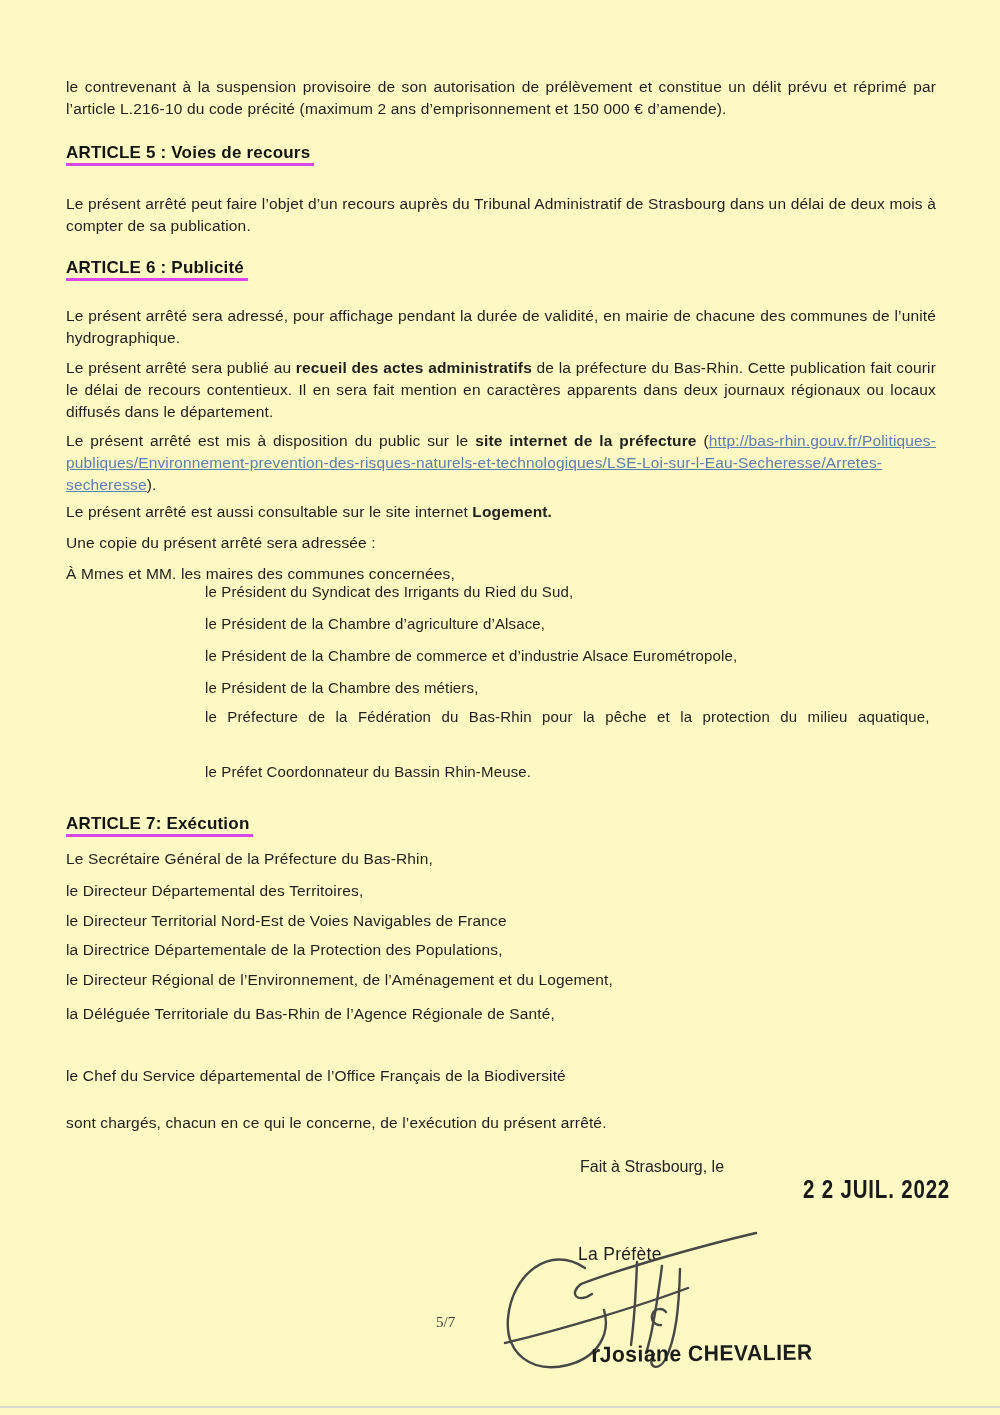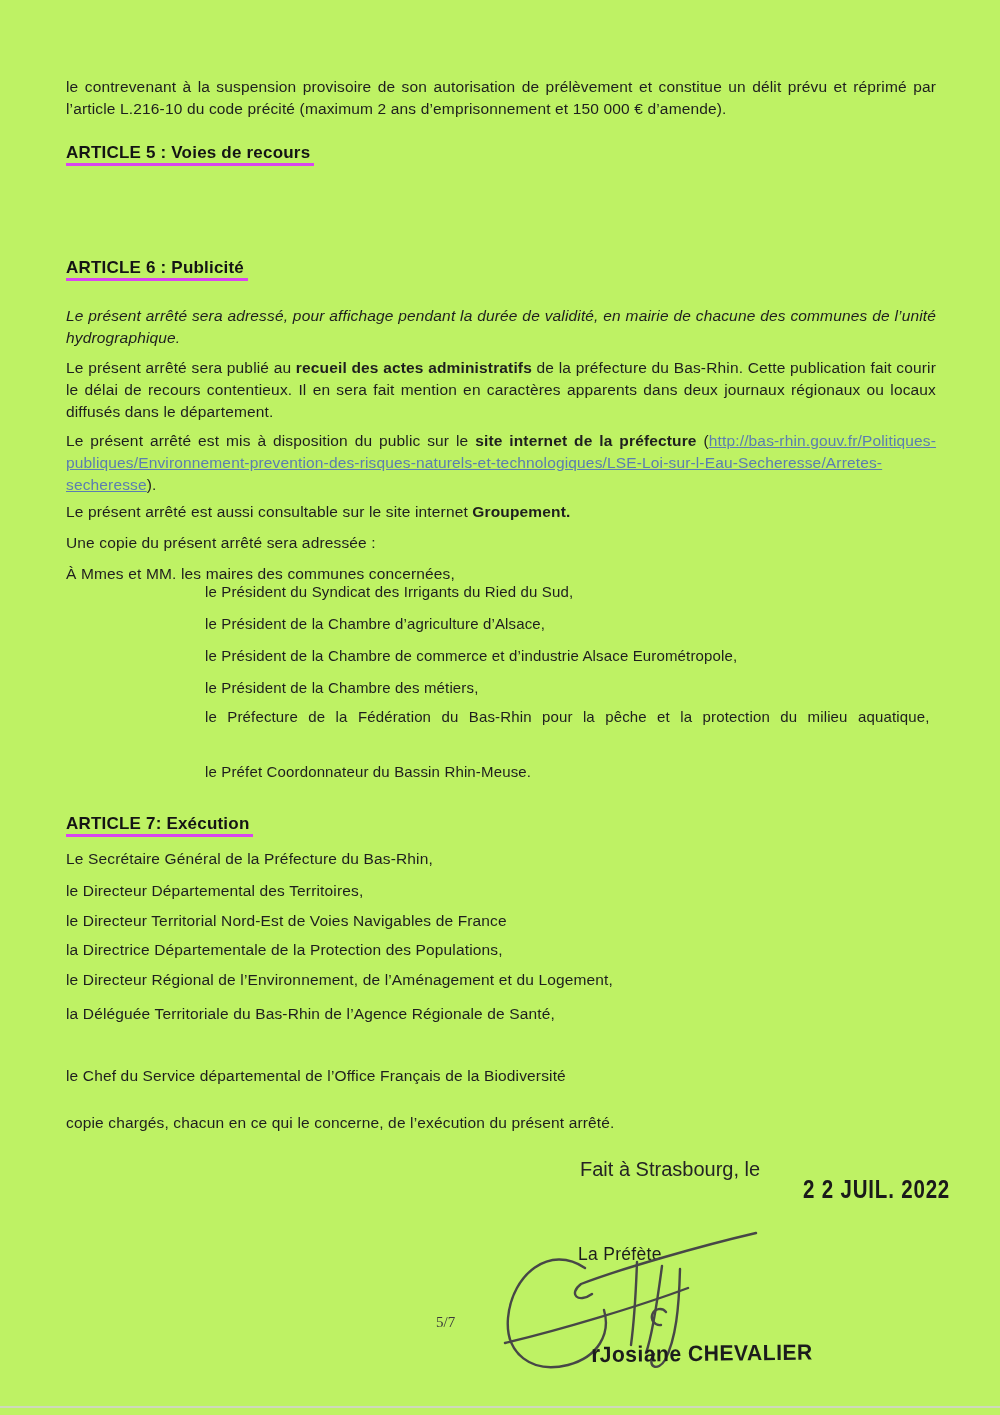--- a/index.html
+++ b/index.html
@@ -1,33 +1,33 @@
 <!DOCTYPE html>
 <html lang="fr"><head>
 <meta charset="utf-8">
 <style>
   html,body { margin:0; padding:0; background:#ffffff; }
   .page {
-    position:relative; width:1000px; height:1415px; background:#bef264;
+    position:relative; width:1000px; height:1415px; background:#fef9c3;
     font-family:"Liberation Sans", sans-serif; color:#1e1e1e; overflow:hidden;
   }
   .txt {
     position:absolute; left:66px; width:870px; text-align:justify;
     font-size:15.5px; line-height:22px; letter-spacing:0.15px; color:#1e1e1e;
   }
   .hdr { position:absolute; left:66px; font-size:17px; font-weight:bold; color:#141414; letter-spacing:0.2px; }
   .hdr .u { border-bottom:3px solid #d946ef; padding-bottom:1px; padding-right:4px; }
   .bd { font-weight:bold; }
   .recipient {
     position:absolute; left:205px; width:731px; text-align:justify;
     font-size:15px; line-height:22px; letter-spacing:0.15px;
   }
   .recipient.long { word-spacing:6px; }
   .link { color:#5b7db1; text-decoration:underline; cursor:pointer; }
-  .fait { position:absolute; left:580px; top:1158px; font-size:20px; color:#242424; }
+  .fait { position:absolute; left:580px; top:1158px; font-size:16px; color:#242424; }
   .date-stamp {
     position:absolute; left:803px; top:1174px; font-size:25px; font-weight:bold;
     color:#1a1a1a; letter-spacing:1px; transform:scaleX(0.82) scaleY(1.05);
     transform-origin:left top; white-space:nowrap;
   }
   .prefete { position:absolute; left:578px; top:1244px; font-size:17.5px; color:#1d1d1d; letter-spacing:0.3px; }
   .sig-svg { position:absolute; left:488px; top:1226px; pointer-events:none; }
   .name-stamp {
     position:absolute; left:591px; top:1340px; font-size:22px; font-weight:bold;
     color:#1c1c1c; letter-spacing:0.5px; transform:scaleX(0.96) rotate(-0.6deg);
@@ -40,32 +40,33 @@
 </head>
 <body>
 
 <div class="page">
 
   <p class="txt" style="top:60px;">le contrevenant à la suspension provisoire de son autorisation de prélèvement et constitue un délit prévu et réprimé par l’article L.216-10 du code précité (maximum 2 ans d’emprisonnement et 150 000 € d’amende).</p>
 
   <h2 class="hdr" style="top:143px; margin:0;">
     <span class="u">ARTICLE 5 : Voies de recours</span>
   </h2>
+  <p class="txt" style="top:177px;">Le présent arrêté peut faire l’objet d’un recours auprès du Tribunal Administratif de Strasbourg dans un délai de deux mois à compter de sa publication.</p>
 
   <h2 class="hdr" style="top:258px; margin:0;">
     <span class="u">ARTICLE 6 : Publicité</span>
   </h2>
 
-  <p class="txt" style="top:289px;font-style:italic;">Le présent arrêté sera adressé, pour affichage pendant la durée de validité, en mairie de chacune des communes de l’unité hydrographique.</p>
+  <p class="txt" style="top:289px;">Le présent arrêté sera adressé, pour affichage pendant la durée de validité, en mairie de chacune des communes de l’unité hydrographique.</p>
 
   <p class="txt" style="top:341px;"><span>Le présent arrêté sera publié au </span><span class="bd">recueil des actes administratifs</span><span> de la préfecture du Bas-Rhin. Cette publication fait courir le délai de recours contentieux. Il en sera fait mention en caractères apparents dans deux journaux régionaux ou locaux diffusés dans le département.</span></p>
 
   <p class="txt" style="top:414px;"><span>Le présent arrêté est mis à disposition du public sur le </span><span class="bd">site internet de la préfecture</span><span> (</span><a class="link">http://bas-rhin.gouv.fr/Politiques-publiques/Environnement-prevention-des-risques-naturels-et-technologiques/LSE-Loi-sur-l-Eau-Secheresse/Arretes-secheresse</a><span>).</span></p>
 
-  <p class="txt" style="top:485px;"><span>Le présent arrêté est aussi consultable sur le site internet </span><span class="bd">Groupement.</span></p>
+  <p class="txt" style="top:485px;"><span>Le présent arrêté est aussi consultable sur le site internet </span><span class="bd">Logement.</span></p>
 
   <p class="txt" style="top:516px;">Une copie du présent arrêté sera adressée :</p>
 
   <p class="txt" style="top:547px;">À Mmes et MM. les maires des communes concernées,</p>
 
   <div class="recipient" style="top:581px;">le Président du Syndicat des Irrigants du Ried du Sud,</div>
   <div class="recipient" style="top:613px;">le Président de la Chambre d’agriculture d’Alsace,</div>
   <div class="recipient" style="top:645px;">le Président de la Chambre de commerce et d’industrie Alsace Eurométropole,</div>
   <div class="recipient" style="top:677px;">le Président de la Chambre des métiers,</div>
   <div class="recipient long" style="top:706px;">le Préfecture de la Fédération du Bas-Rhin pour la pêche et la protection du milieu aquatique,</div>
@@ -76,21 +77,21 @@
   </h2>
 
   <div class="txt" style="top:848px;">Le Secrétaire Général de la Préfecture du Bas-Rhin,</div>
   <div class="txt" style="top:880px;">le Directeur Départemental des Territoires,</div>
   <div class="txt" style="top:939px;">la Directrice Départementale de la Protection des Populations,</div>
   <div class="txt" style="top:910px;">le Directeur Territorial Nord-Est de Voies Navigables de France</div>
   <div class="txt" style="top:969px;">le Directeur Régional de l’Environnement, de l’Aménagement et du Logement,</div>
   <div class="txt" style="top:1003px;">la Déléguée Territoriale du Bas-Rhin de l’Agence Régionale de Santé,</div>
   <div class="txt" style="top:1065px;">le Chef du Service départemental de l’Office Français de la Biodiversité</div>
 
-  <p class="txt" style="top:1096px;">copie chargés, chacun en ce qui le concerne, de l’exécution du présent arrêté.</p>
+  <p class="txt" style="top:1096px;">sont chargés, chacun en ce qui le concerne, de l’exécution du présent arrêté.</p>
 
   <div class="fait">Fait à Strasbourg, le</div>
 
   <div class="date-stamp">2 2 JUIL. 2022</div>
 
   <div class="prefete">La Préfète</div>
 
   <svg class="sig-svg" width="310" height="155" viewBox="0 0 310 155" aria-hidden="true">
     <g fill="none" stroke="#474747" stroke-width="2.4" stroke-linecap="round">
 

